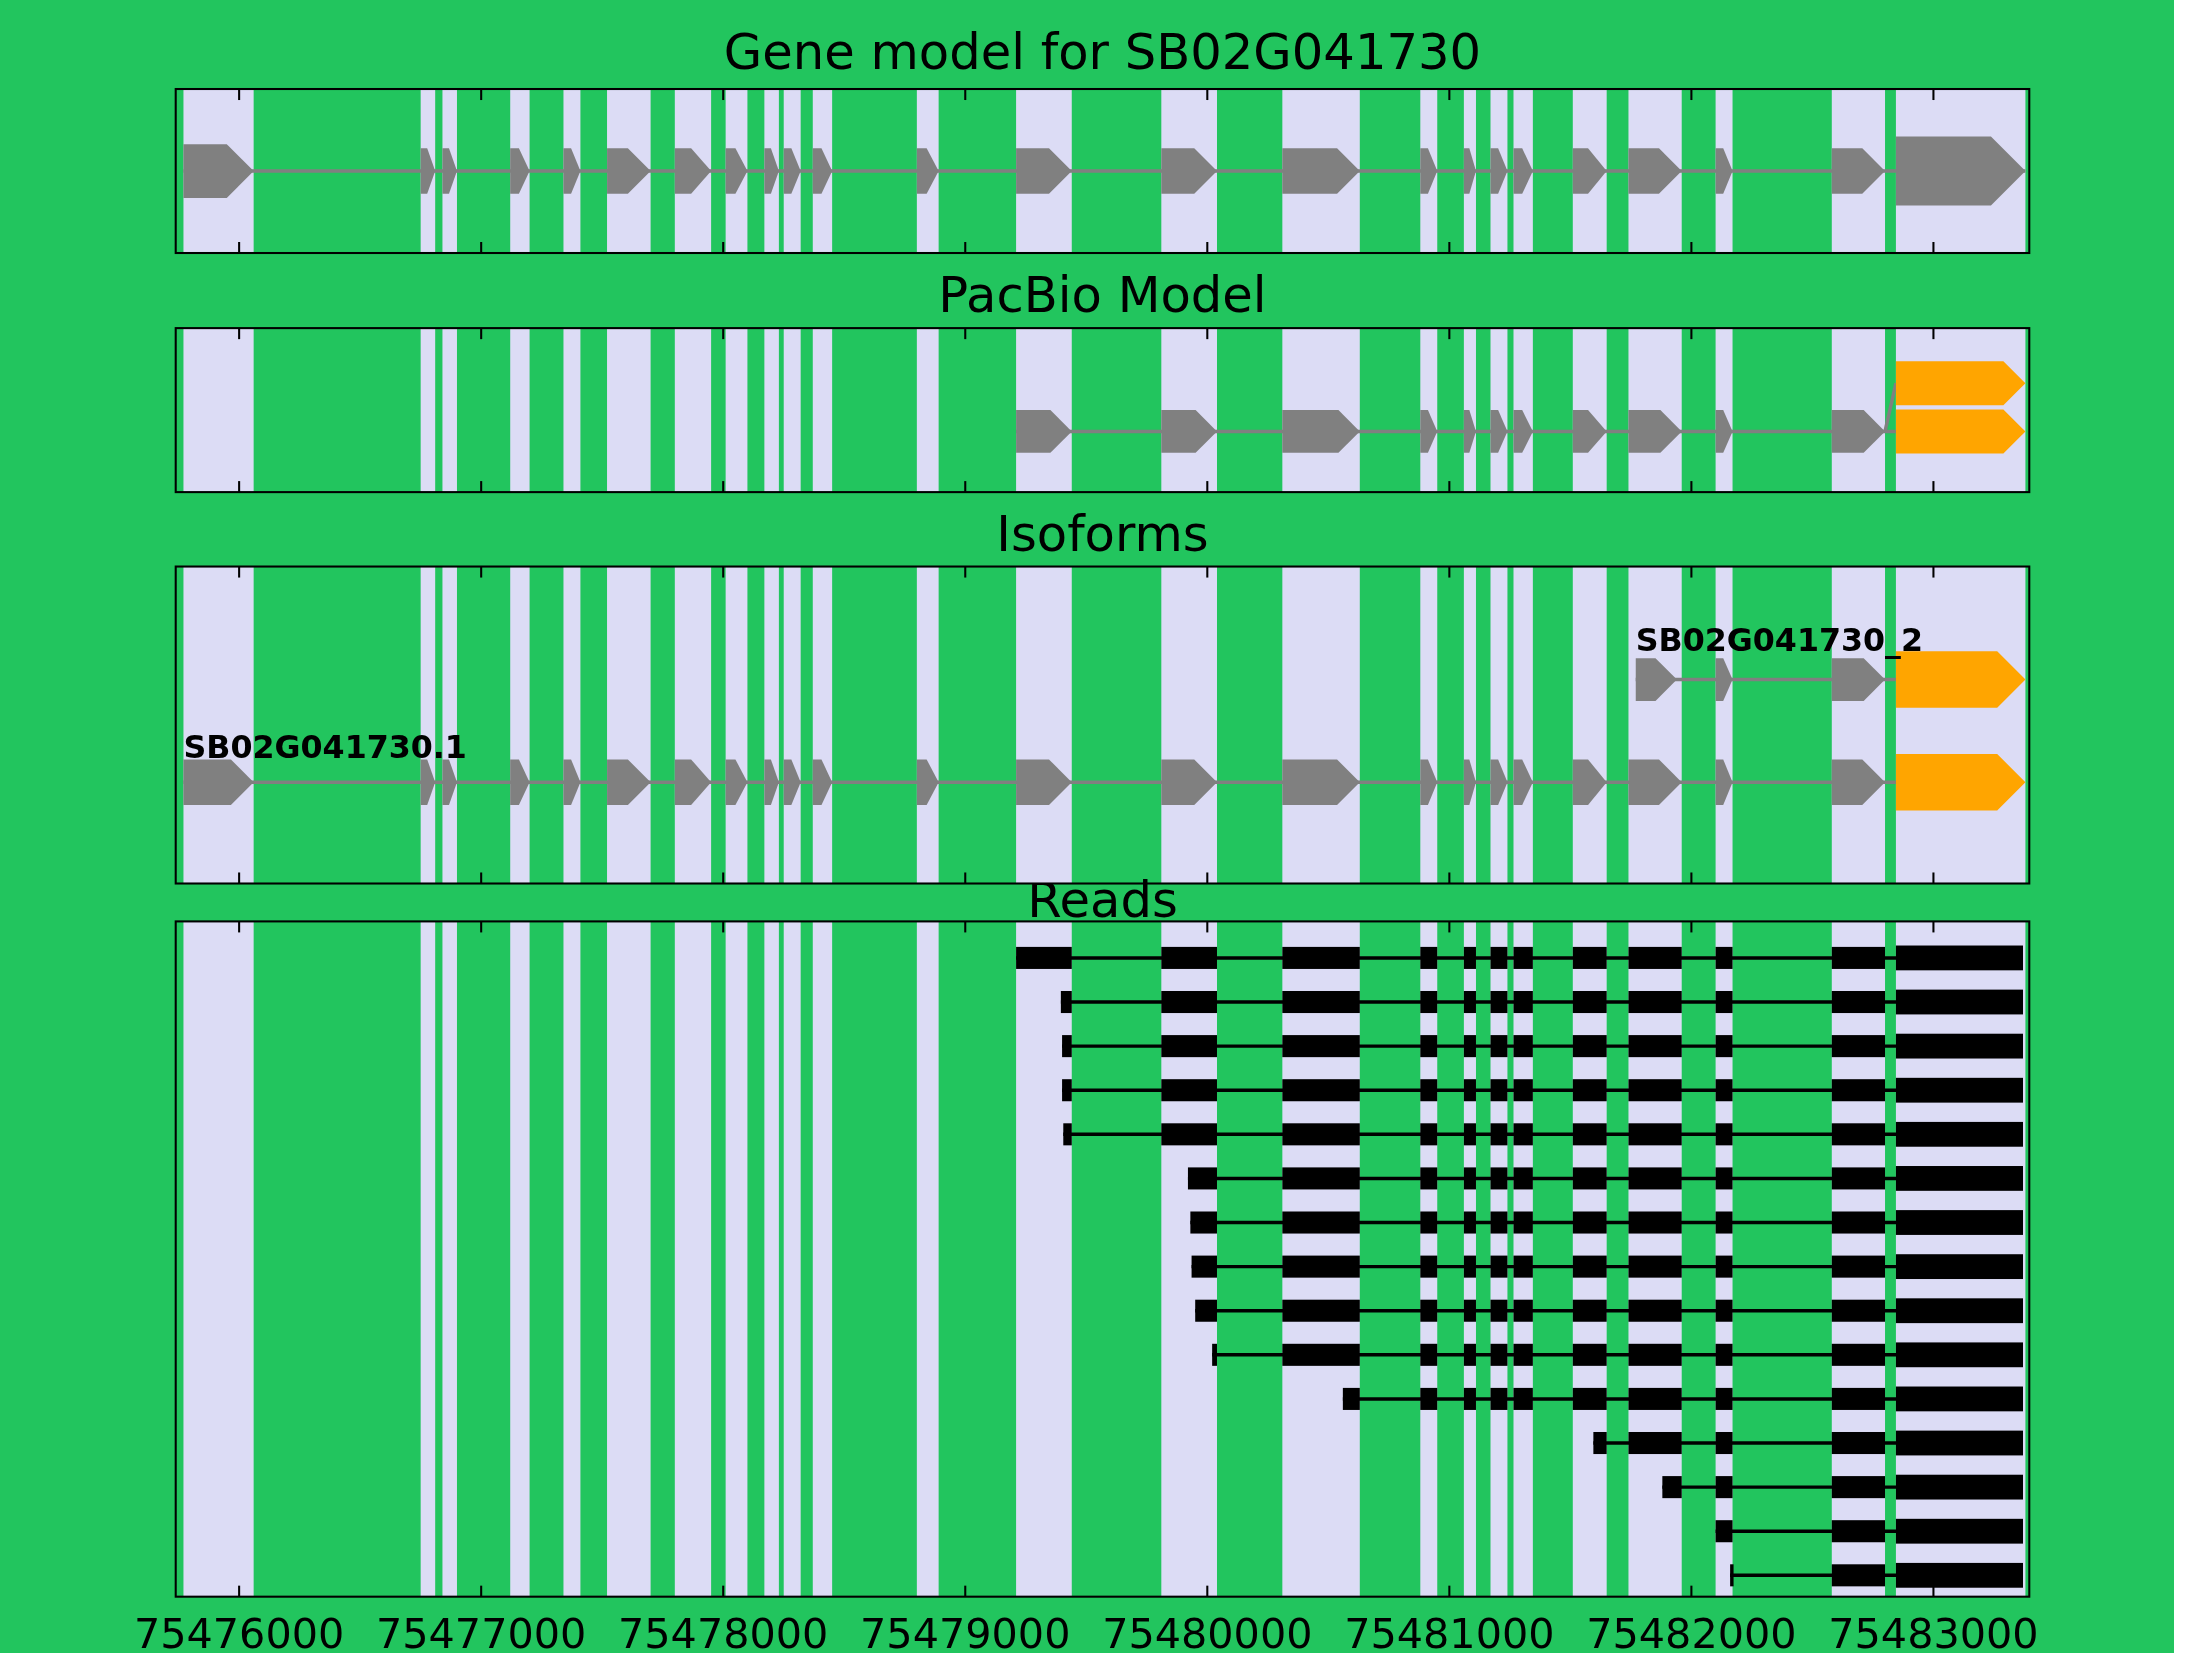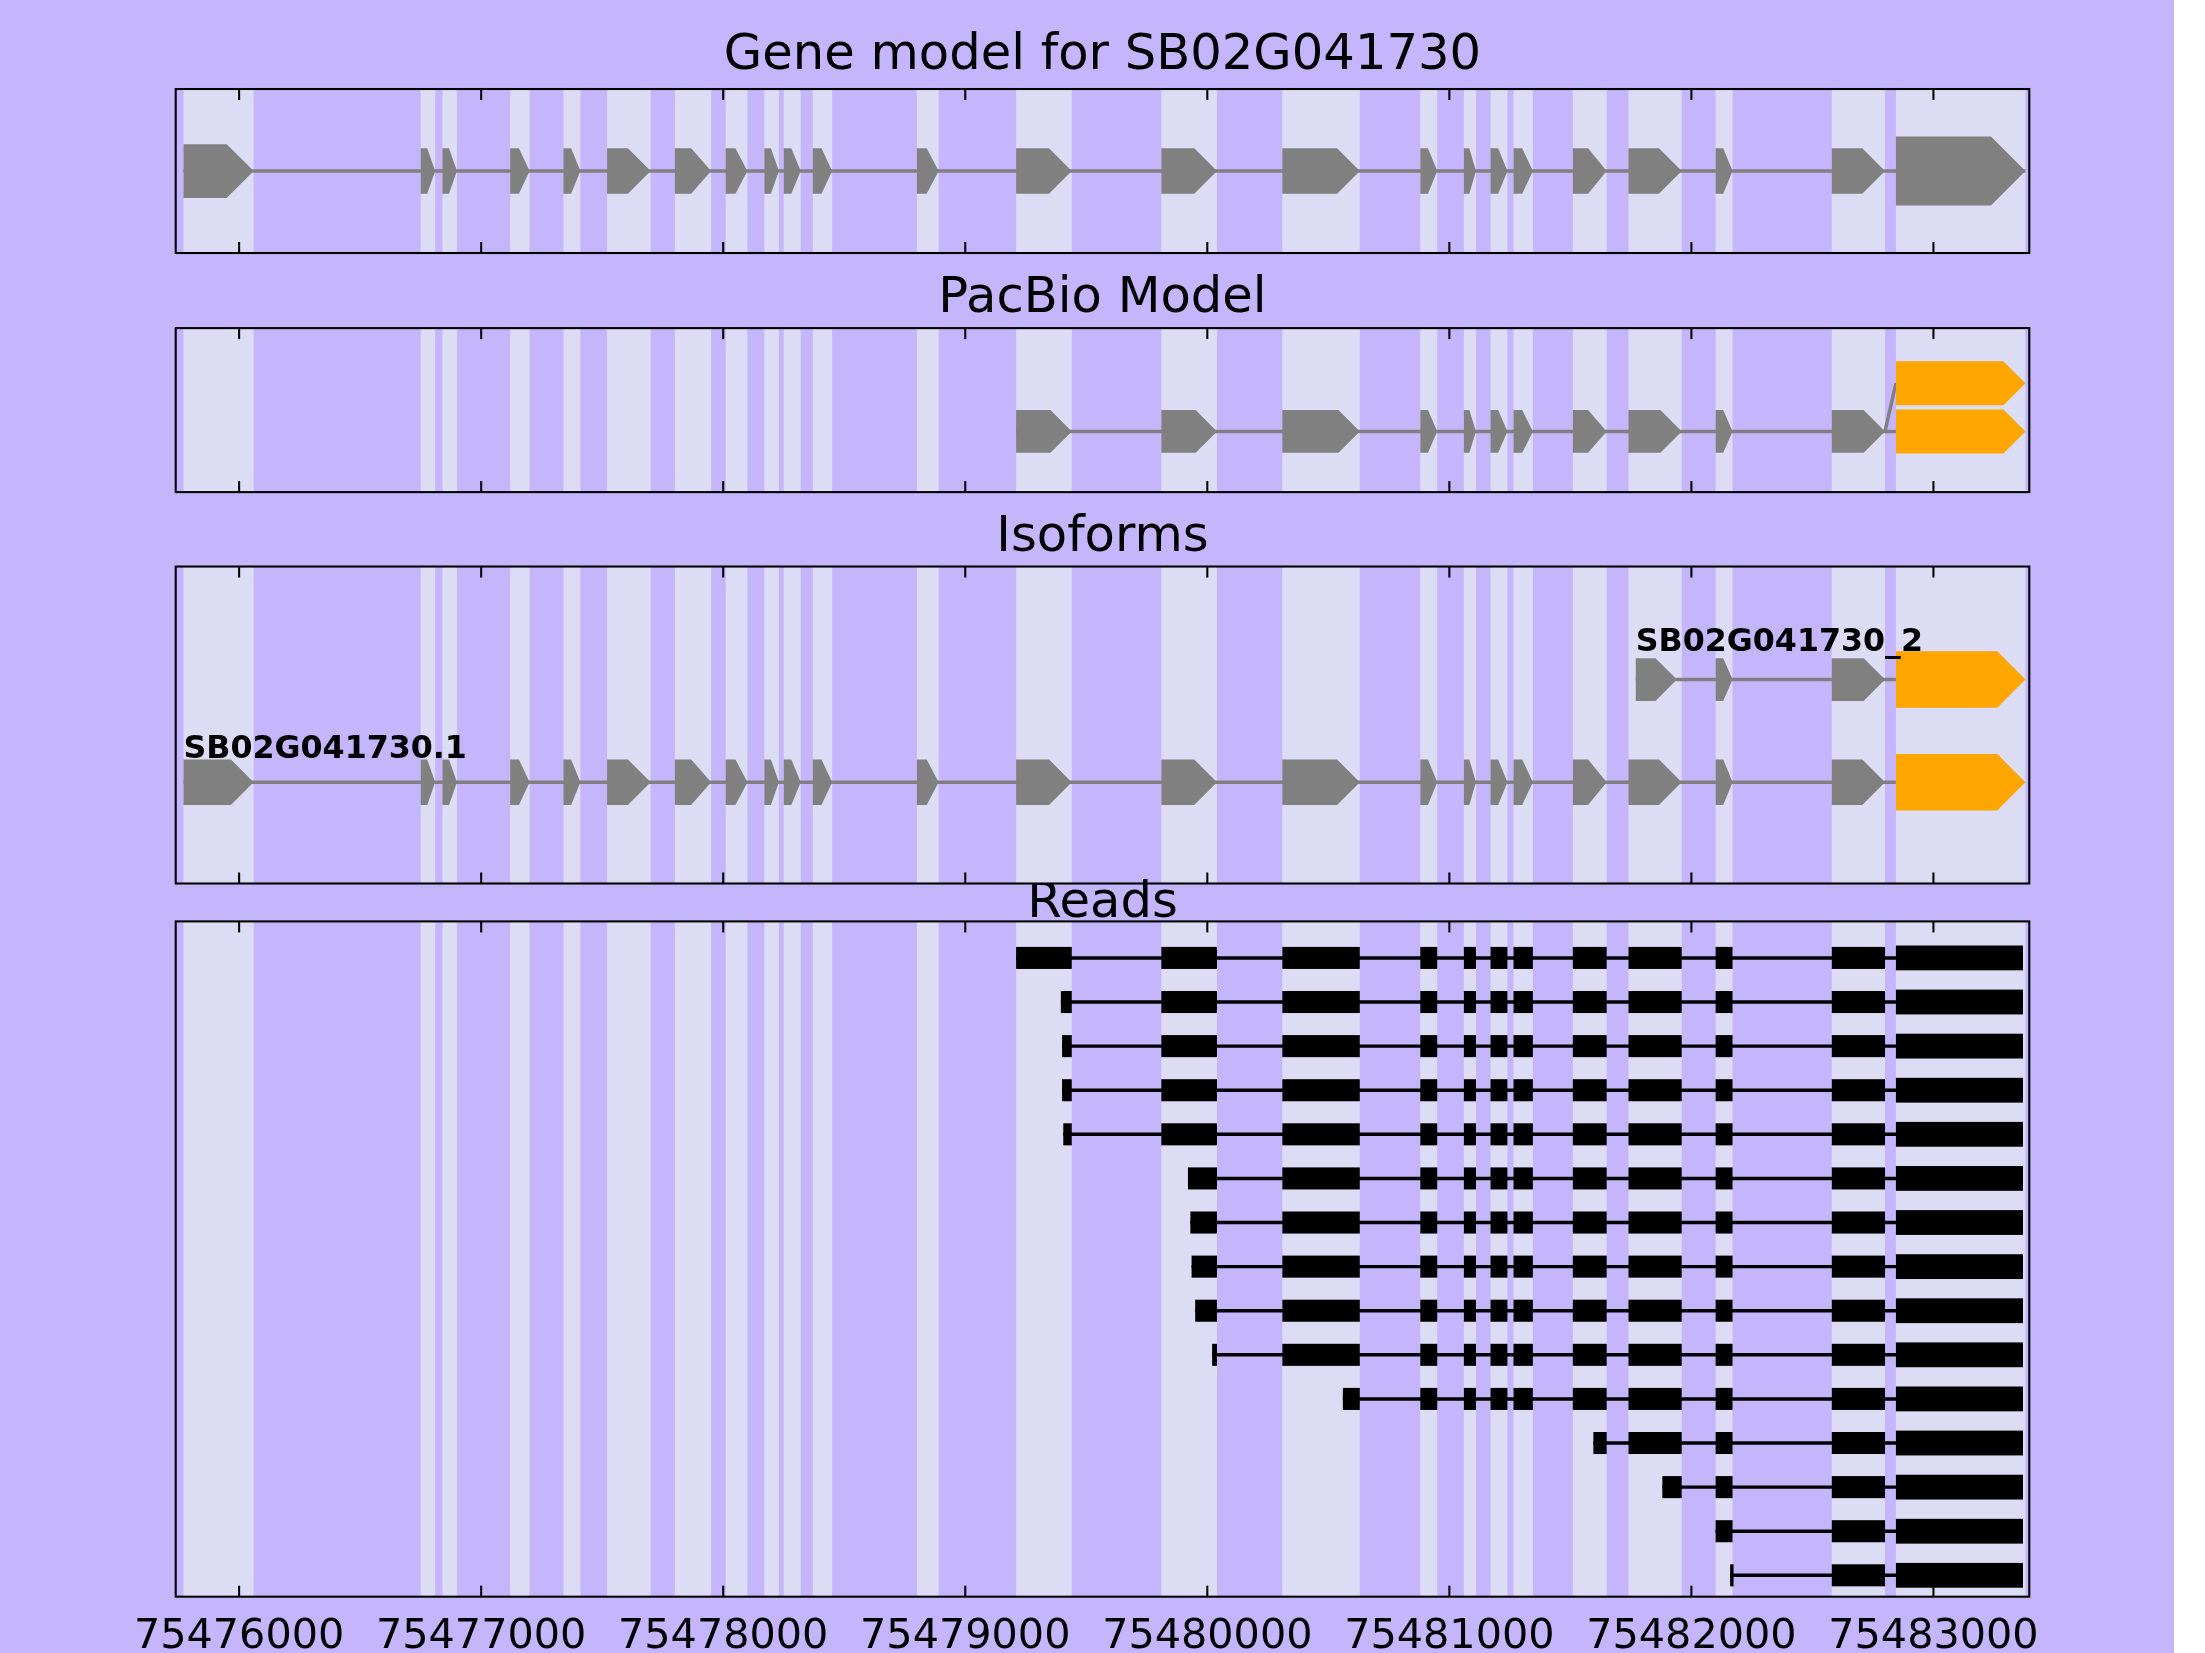--- a/index.html
+++ b/index.html
@@ -1,16 +1,16 @@
 <!DOCTYPE html>
 <html style="font-size:11px"><head>
 <meta charset="utf-8">
 <style>
   html,body{margin:0;padding:0;background:#ffffff;}
-  .fig{position:relative;width:2174px;height:1654px;background:#c4b5fd;font-family:"DejaVu Sans",sans-serif;}
+  .fig{position:relative;width:2174px;height:1654px;background:#22c55e;font-family:"DejaVu Sans",sans-serif;}
   svg{display:block;}
   text{font-family:"DejaVu Sans",sans-serif;fill:#000000;}
   .title{font-size:72px;text-anchor:middle;}
   .tick-label{font-size:60px;text-anchor:middle;}
   .iso-label{font-size:46px;font-weight:bold;text-anchor:start;}
 </style>
 </head>
 <body>
 
 <div class="fig">

